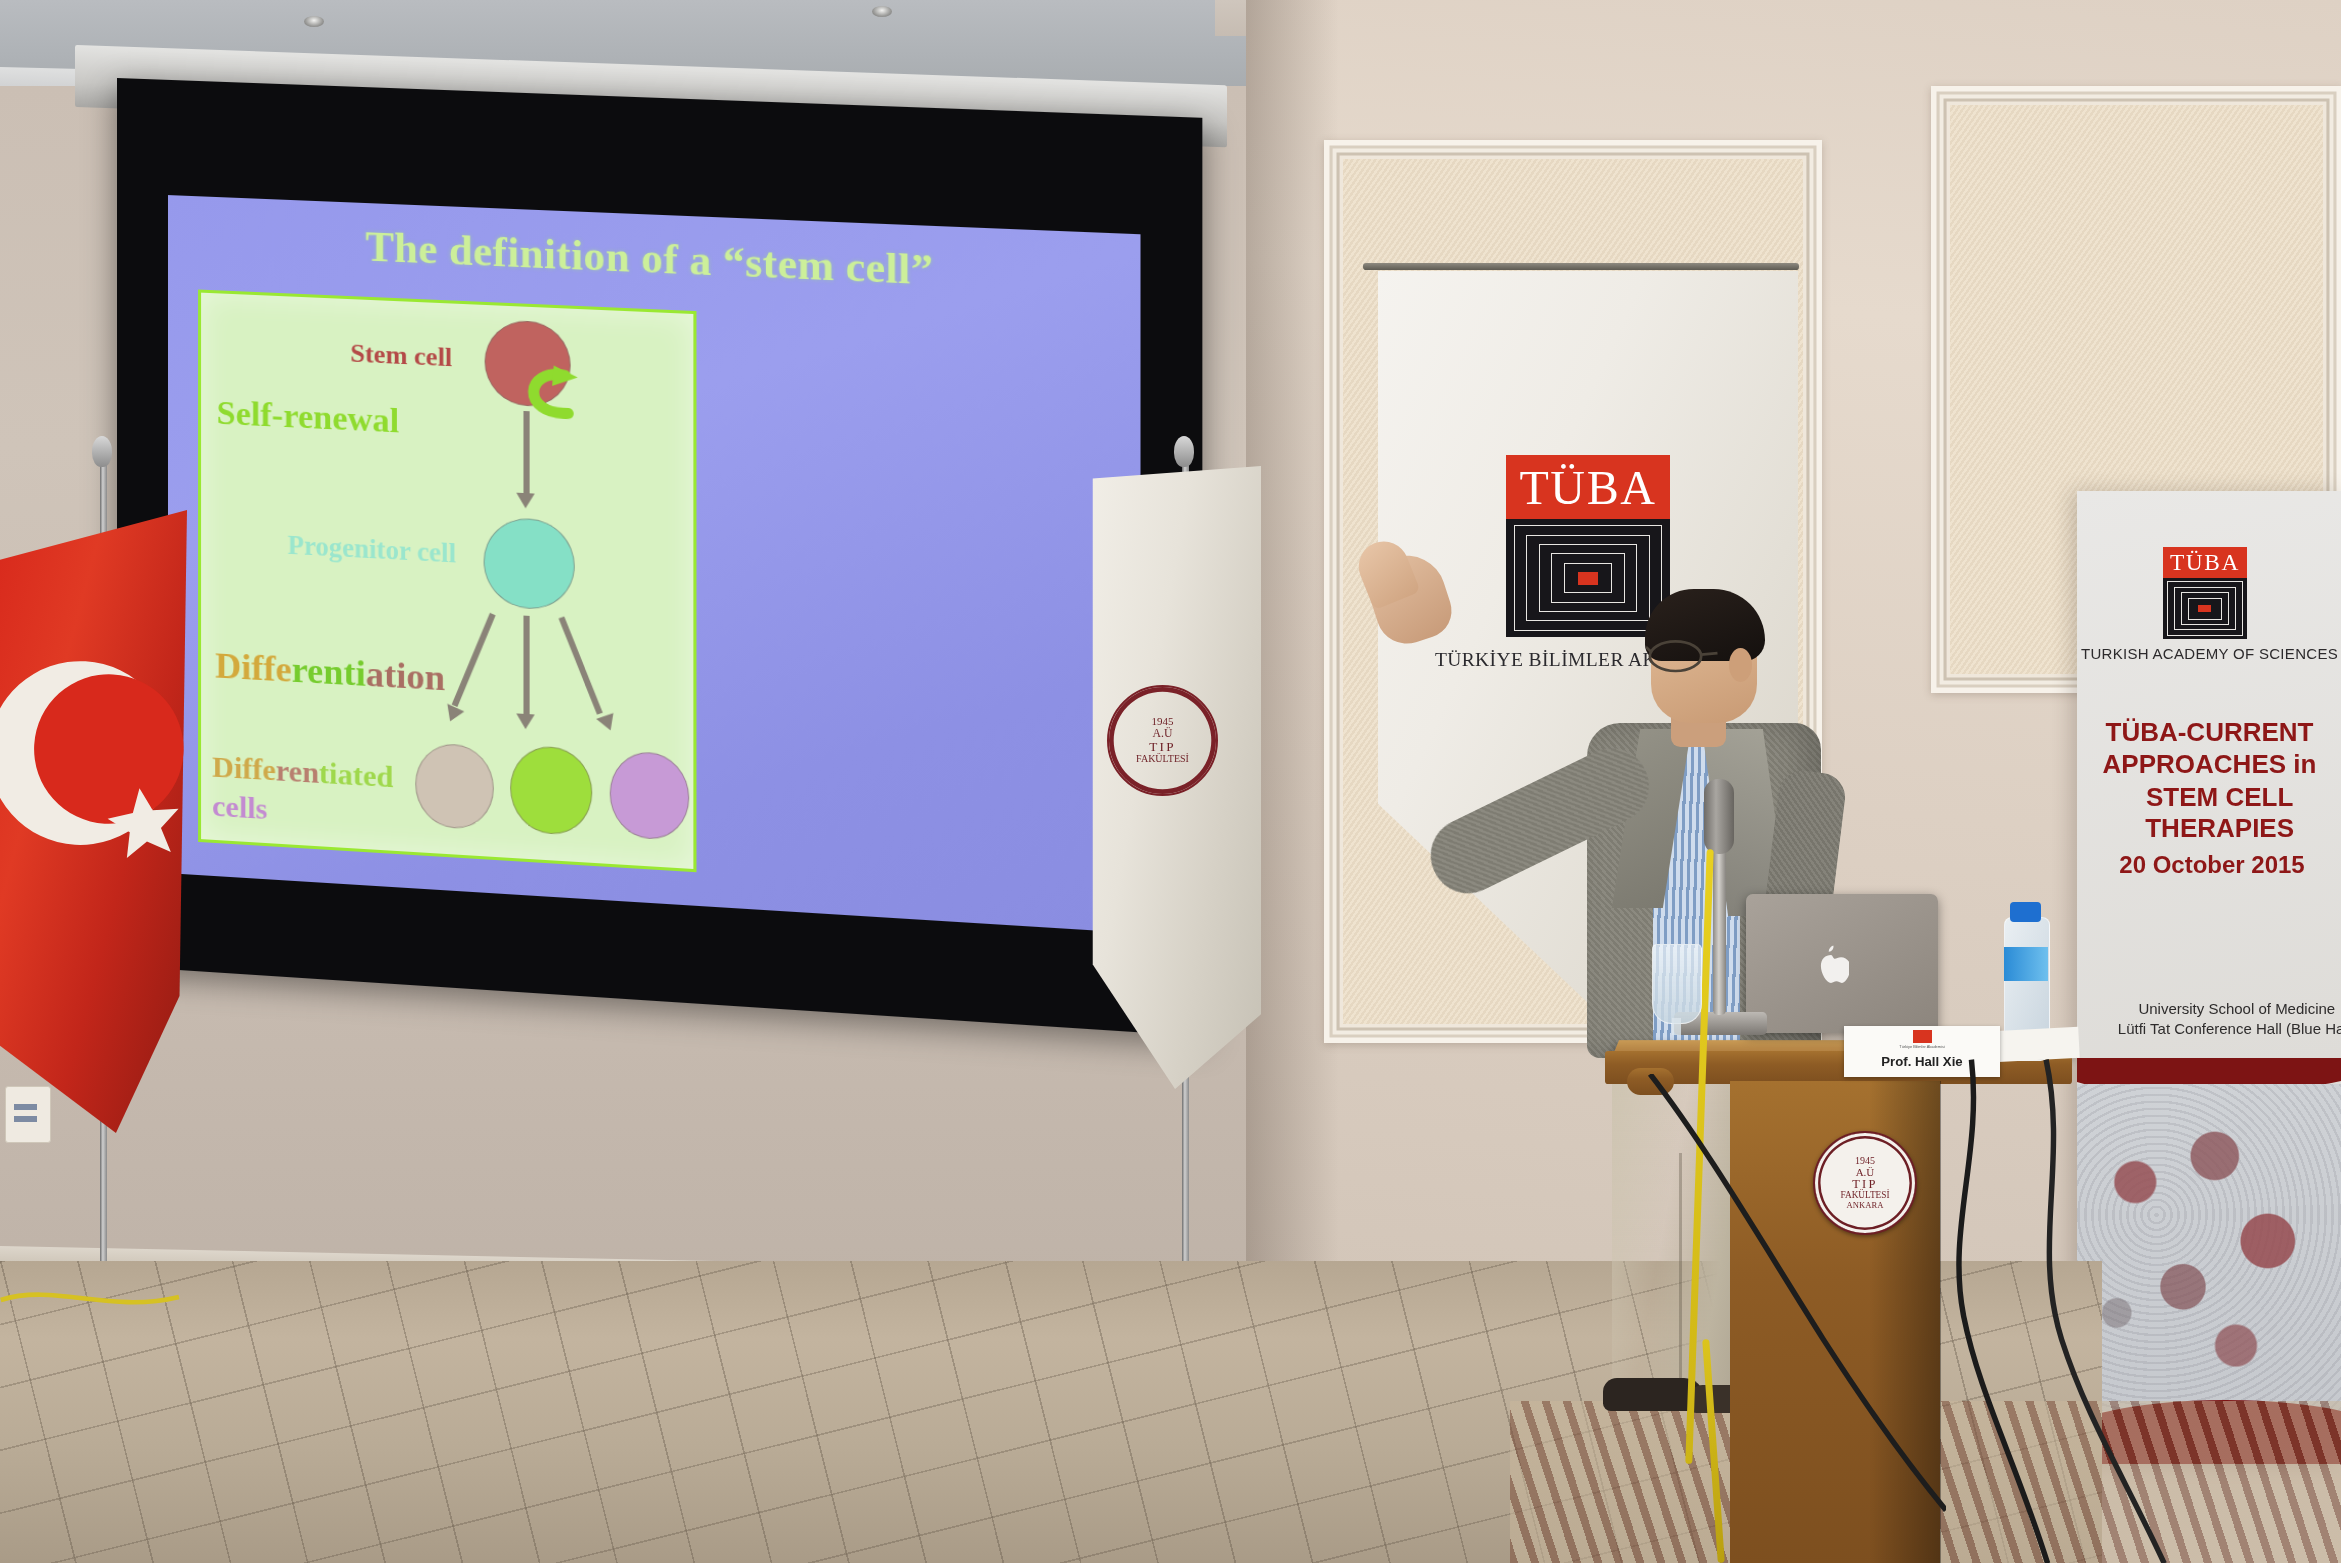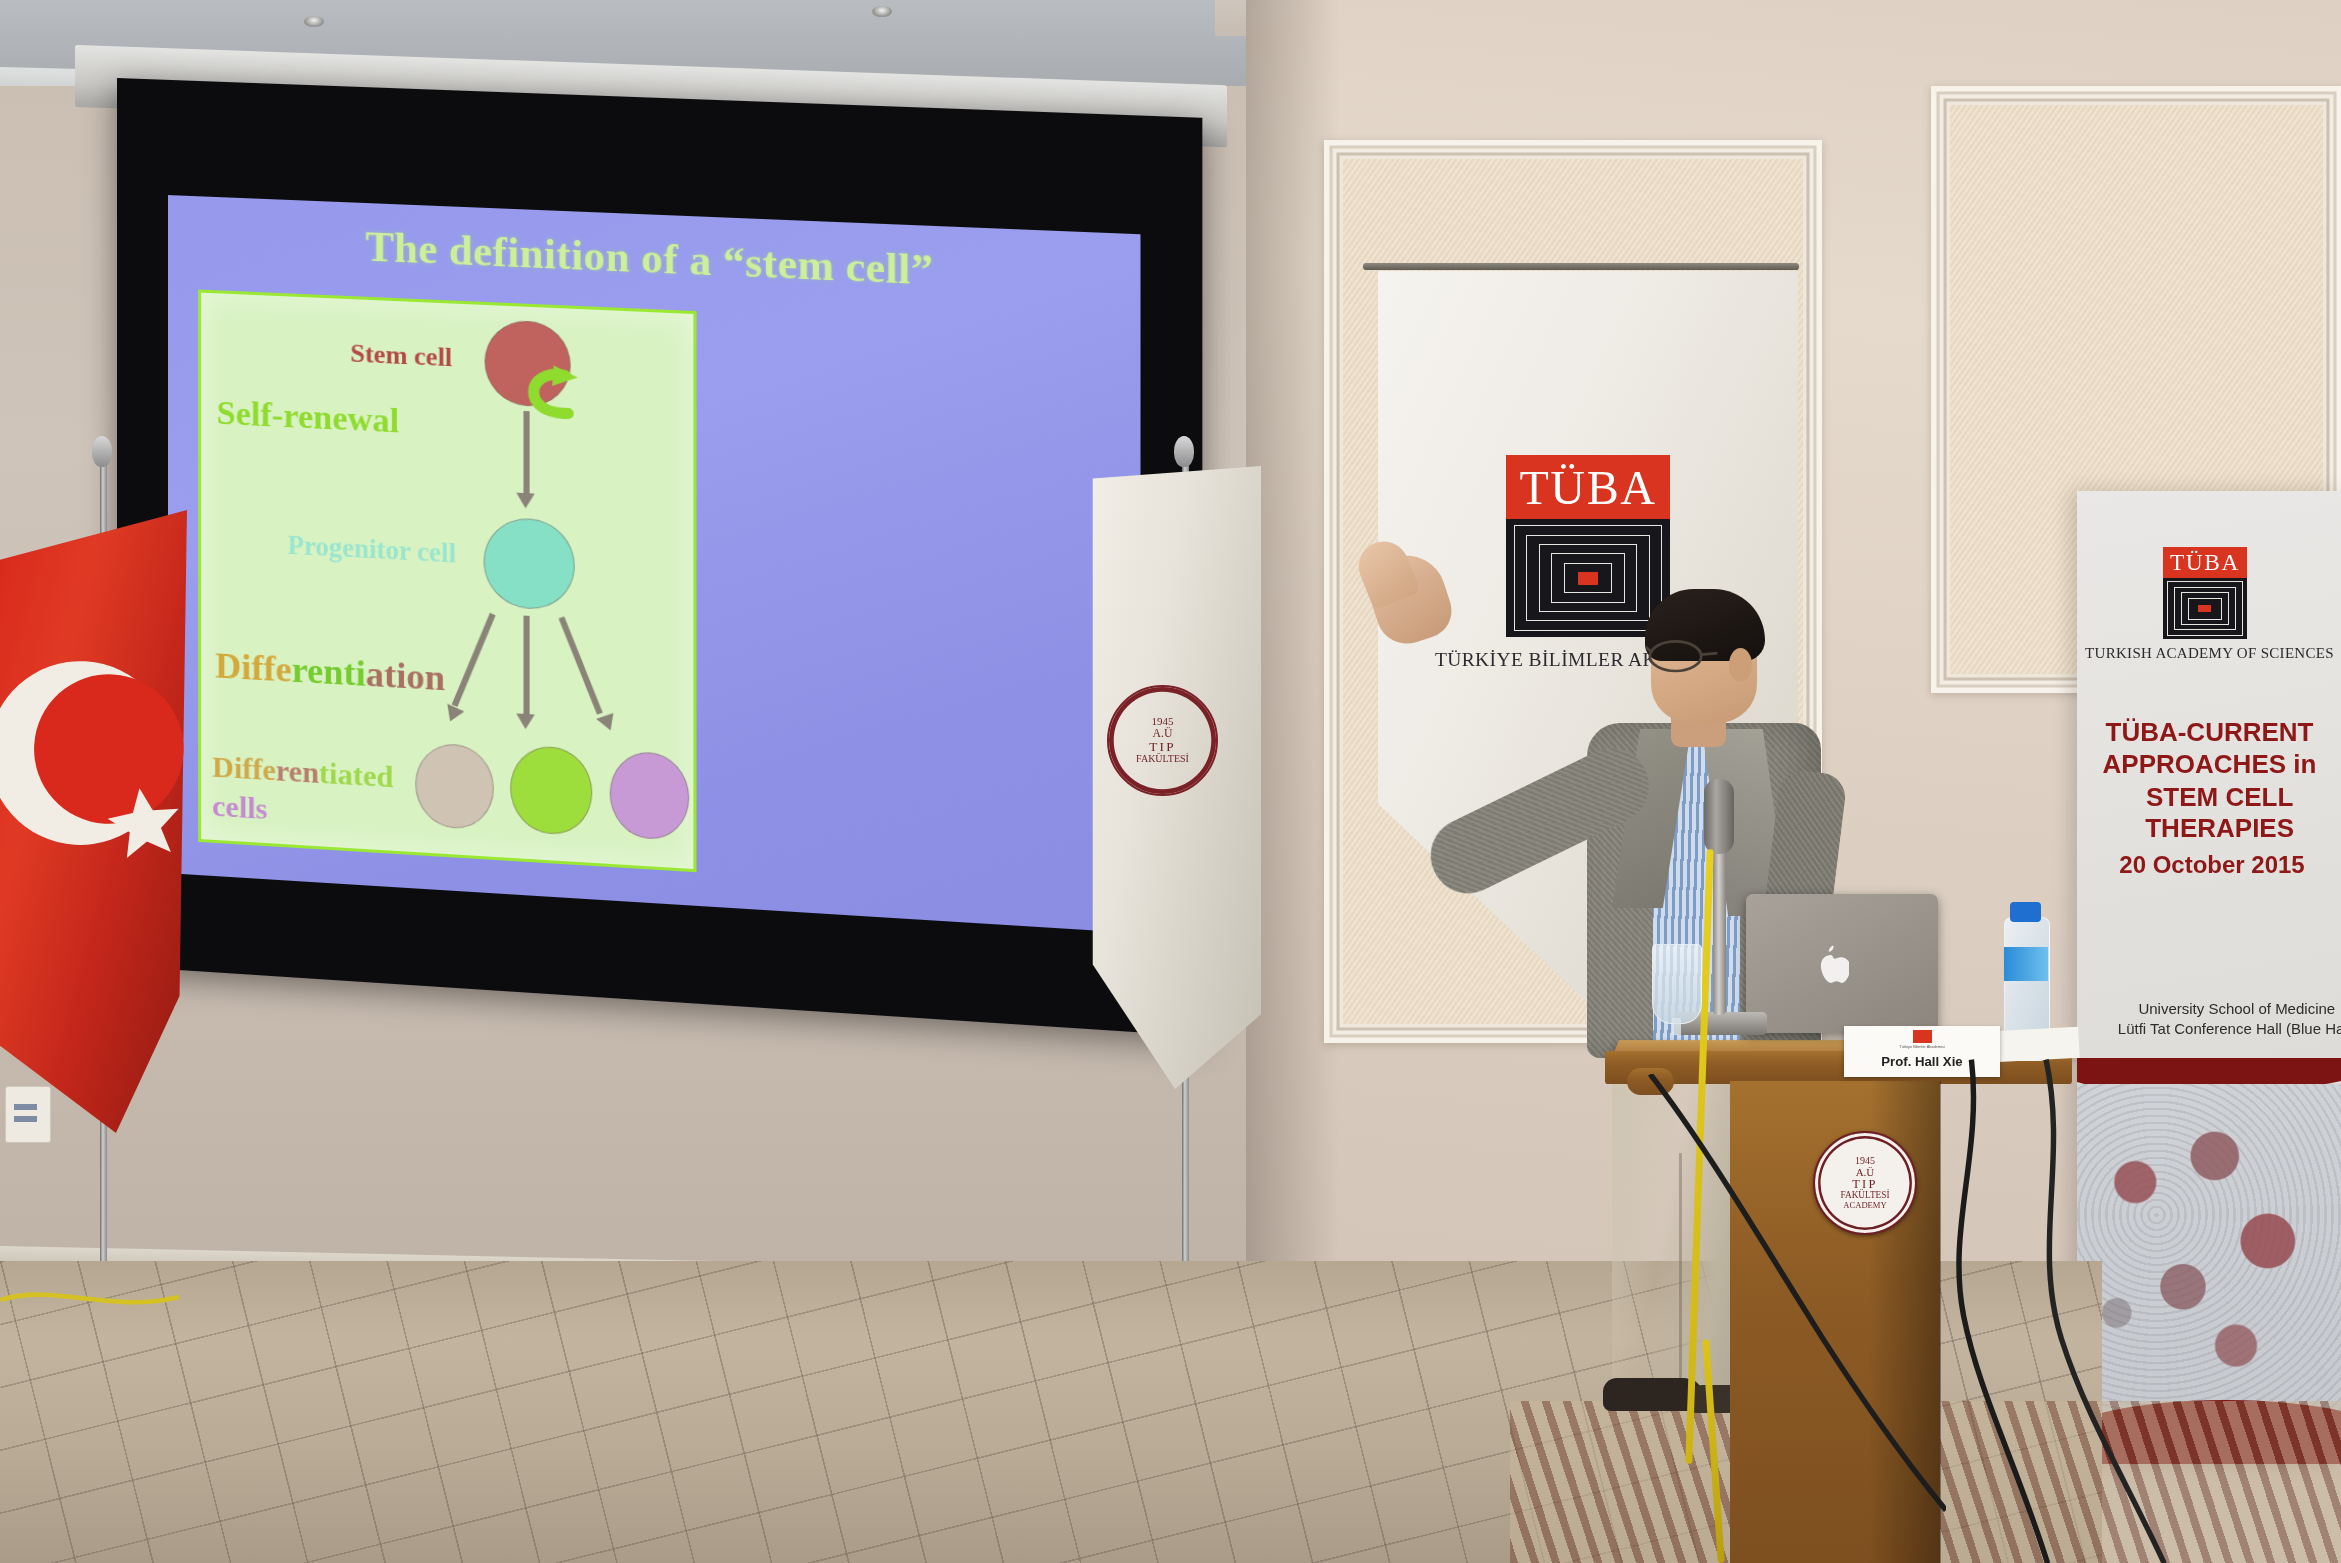--- a/index.html
+++ b/index.html
@@ -220,21 +220,21 @@
     <div class="tuba-logo" style="left:86px;top:56px;width:84px;height:92px;">
       <div class="tuba-red" style="width:84px;height:31px;font-size:23.4px;">TÜBA</div>
       <div class="tuba-maze" style="width:84px;height:61px;">
         <div class="mz" style="left:3.9px;top:3.1px;right:3.9px;bottom:3.1px;border-width:1.2px;"></div>
         <div class="mz" style="left:11px;top:8.6px;right:11px;bottom:8.6px;border-width:1.2px;"></div>
         <div class="mz" style="left:18px;top:14px;right:18px;bottom:14px;border-width:1.2px;"></div>
         <div class="mz" style="left:25px;top:19.5px;right:25px;bottom:19.5px;border-width:1.2px;"></div>
         <div class="tuba-core" style="left:35px;top:26.5px;width:12.5px;height:7px;"></div>
       </div>
     </div>
-    <div style="position:absolute;left:0;right:0;top:154px;text-align:center;font-family:Liberation Serif, serif;font-size:15px;color:#2c2a2c;letter-spacing:0.3px;">TURKISH ACADEMY OF SCIENCES</div>
+    <div style="position:absolute;left:0;right:0;top:154px;text-align:center;font-family:Liberation Sans, sans-serif;font-size:15px;color:#2c2a2c;letter-spacing:0.3px;">TURKISH ACADEMY OF SCIENCES</div>
 
     <div class="rollup-title" style="position:absolute;left:0;right:0;top:226px;font-size:26px;">TÜBA-CURRENT</div>
     <div class="rollup-title" style="position:absolute;left:0;right:0;top:258px;font-size:26px;">APPROACHES in</div>
     <div class="rollup-title" style="position:absolute;left:-3.1px;right:-23.4px;top:291px;font-size:26px;">STEM CELL THERAPIES</div>
 
     <div class="rollup-date" style="position:absolute;left:5px;right:0;top:360px;font-size:24px;">20 October 2015</div>
 
     <div class="rollup-venue" style="position:absolute;left:15.6px;right:-39px;top:508px;font-size:15px;">University School of Medicine</div>
     <div class="rollup-venue" style="position:absolute;left:7.8px;right:-47px;top:528px;font-size:15px;">Lütfi Tat Conference Hall (Blue Hall)</div>
 
@@ -330,21 +330,21 @@
   <div class="wood" style="position:absolute;left:1605px;top:1051px;width:467px;height:33px;border-radius:3.1px;"></div>
   <div class="wood" style="position:absolute;left:1730px;top:1081px;width:210px;height:483px;"></div>
   <div style="position:absolute;left:1869px;top:1081px;width:72px;height:483px;background:linear-gradient(90deg,rgba(0,0,0,0),rgba(0,0,0,.35));"></div>
   <div class="wood" style="position:absolute;left:1627px;top:1068px;width:47px;height:26.5px;border-radius:22px;"></div>
 
   <div class="emblem" style="left:1813px;top:1131px;width:100px;height:100px;font-size:11.7px;">
     <span style="font-size:10px;">1945</span>
     <span style="font-size:11px;">A.Ü</span>
     <span style="font-size:12.5px;letter-spacing:2.3px;">TIP</span>
     <span style="font-size:9.3px;">FAKÜLTESİ</span>
-    <span style="font-size:8.6px;">ACADEMY</span>
+    <span style="font-size:8.6px;">ANKARA</span>
   </div>
 
   <div style="position:absolute;left:1746px;top:894px;width:192px;height:139px;
               background:linear-gradient(150deg,#a9a29a,#8c857d);border-radius:7px 7px 3.1px 3.1px;
               box-shadow:0 3.1px 11px rgba(0,0,0,.4);"></div>
   <svg style="position:absolute;left:1813px;top:944px;width:36px;height:42px;" viewBox="0 0 46 54">
     <path d="M23 14c-7 0-13 5-13 14 0 10 7 22 13 22 3 0 4-2 7-2s4 2 7 2c5 0 11-11 11-20 0-8-6-13-12-13-4 0-6 2-8 2s-3-5-5-5z" fill="#f2f0ee"></path>
     <path d="M26 2c-3 1-6 4-6 8 4 0 7-4 6-8z" fill="#f2f0ee"></path>
   </svg>
 

